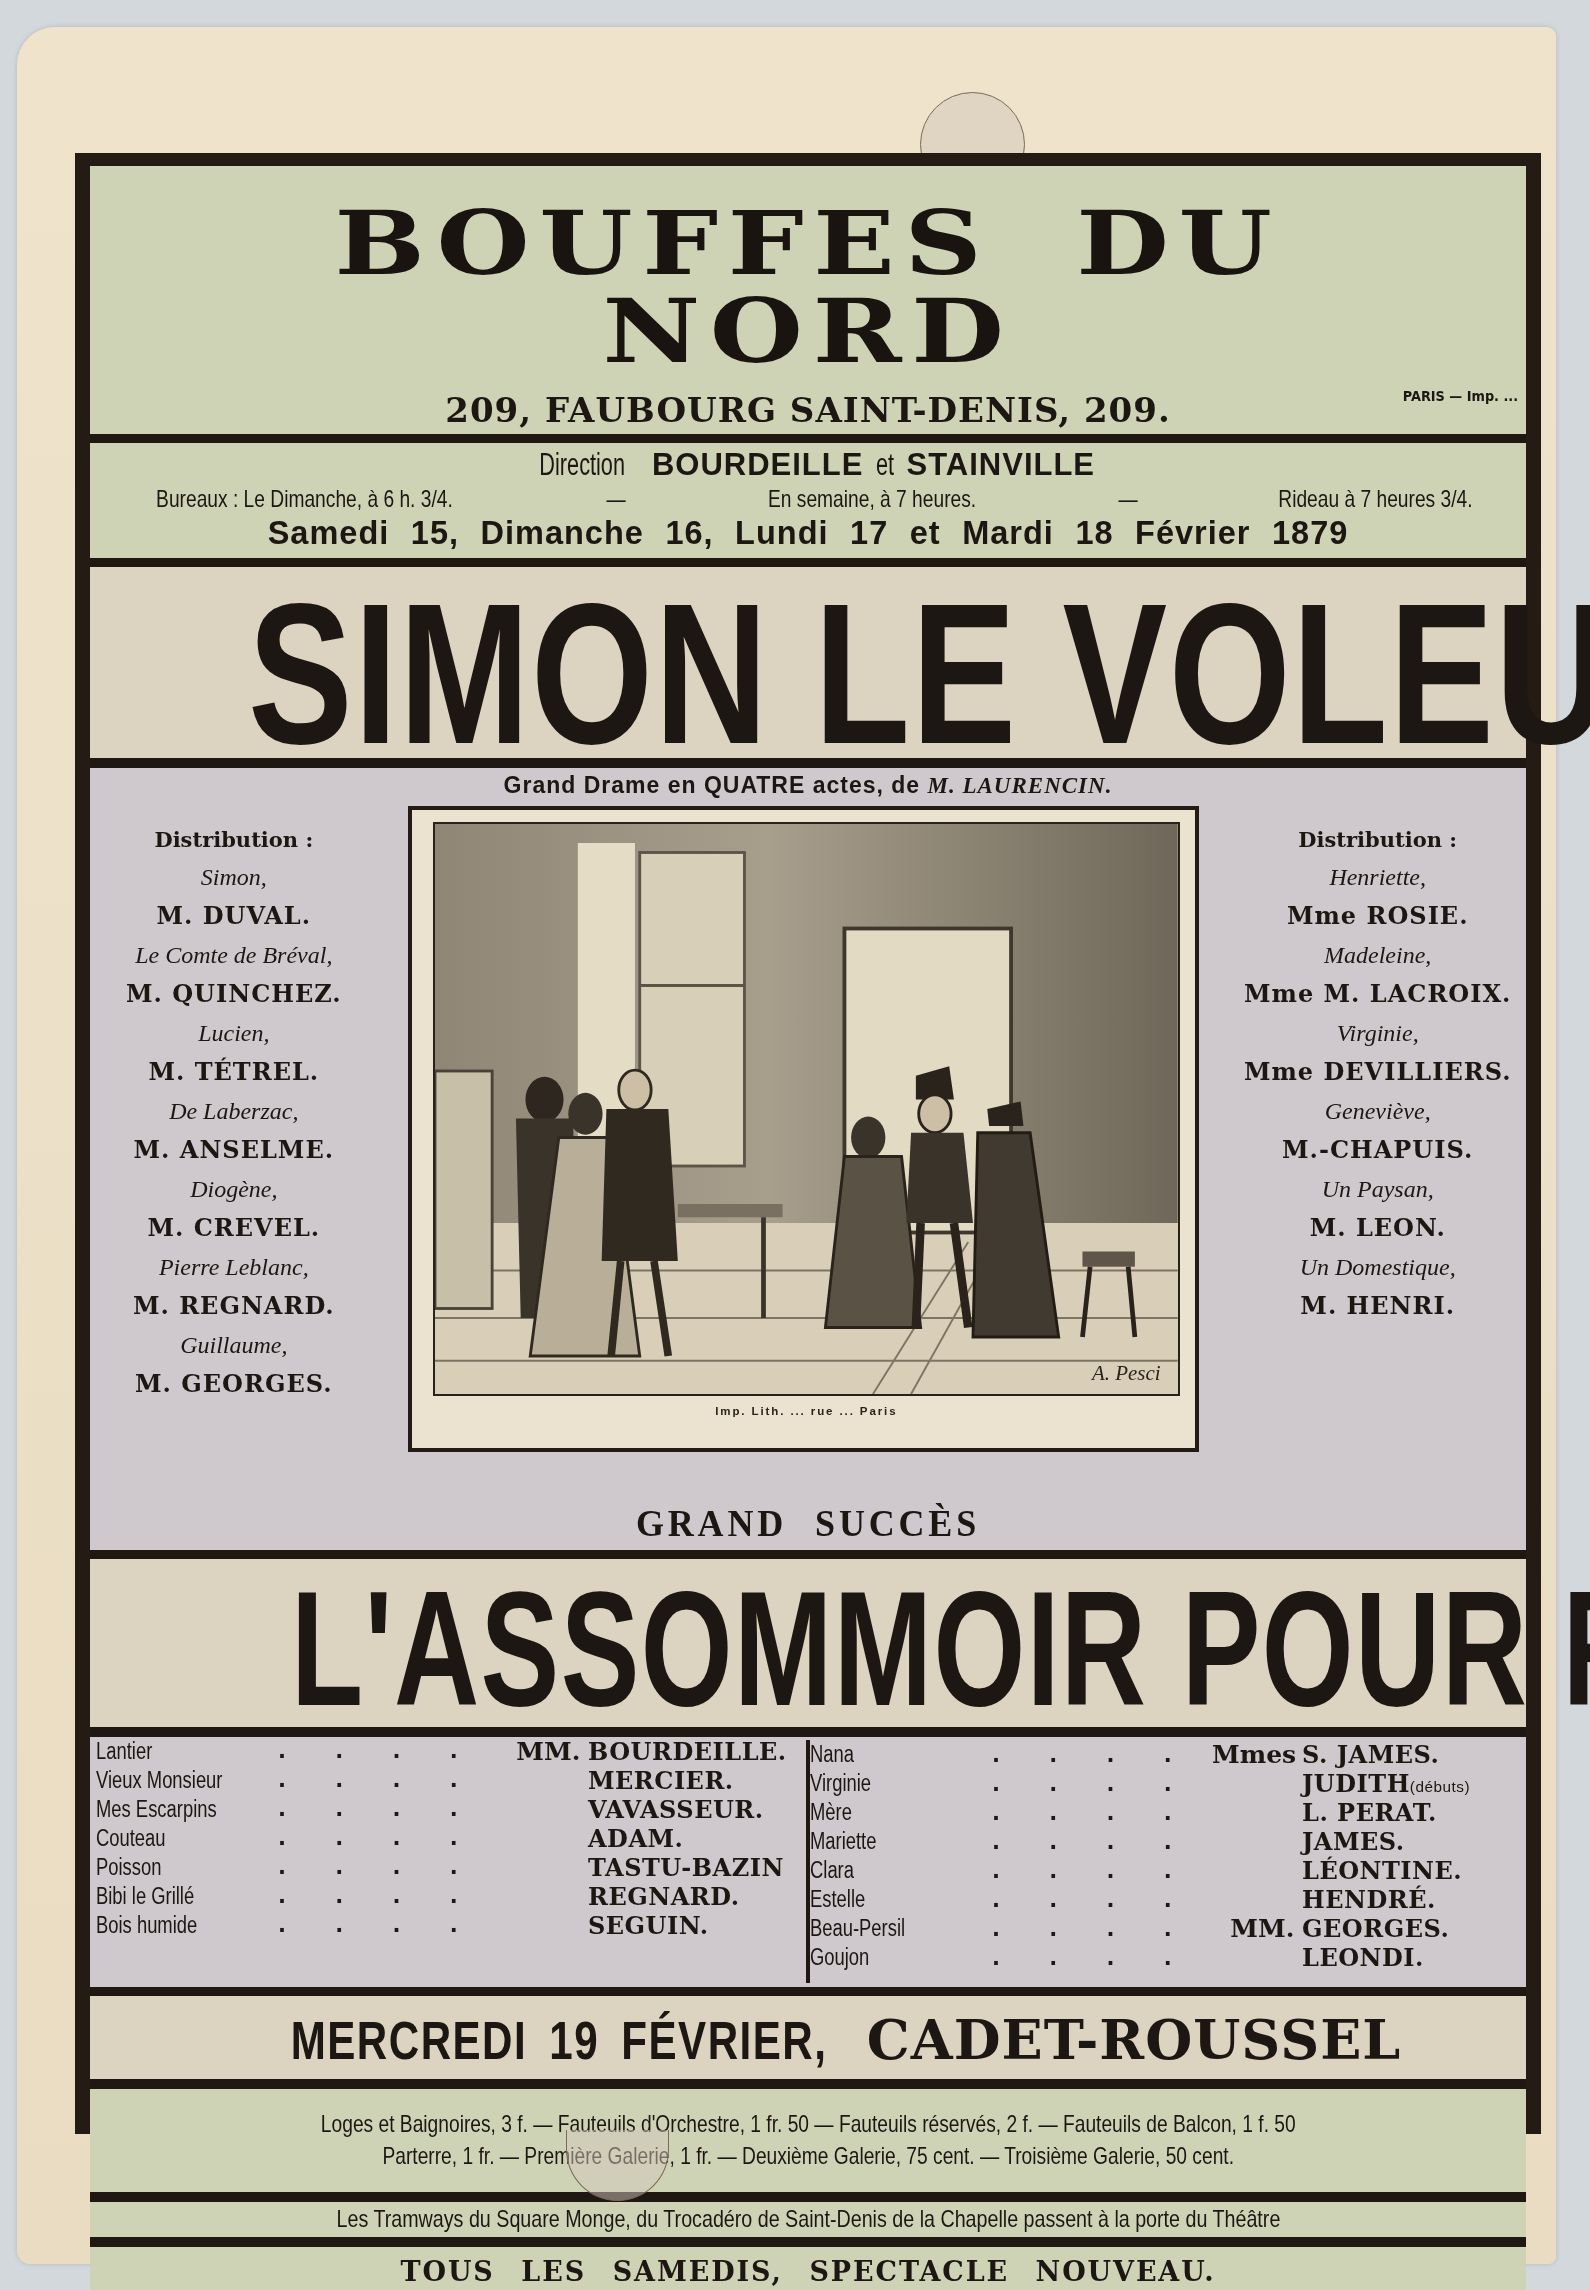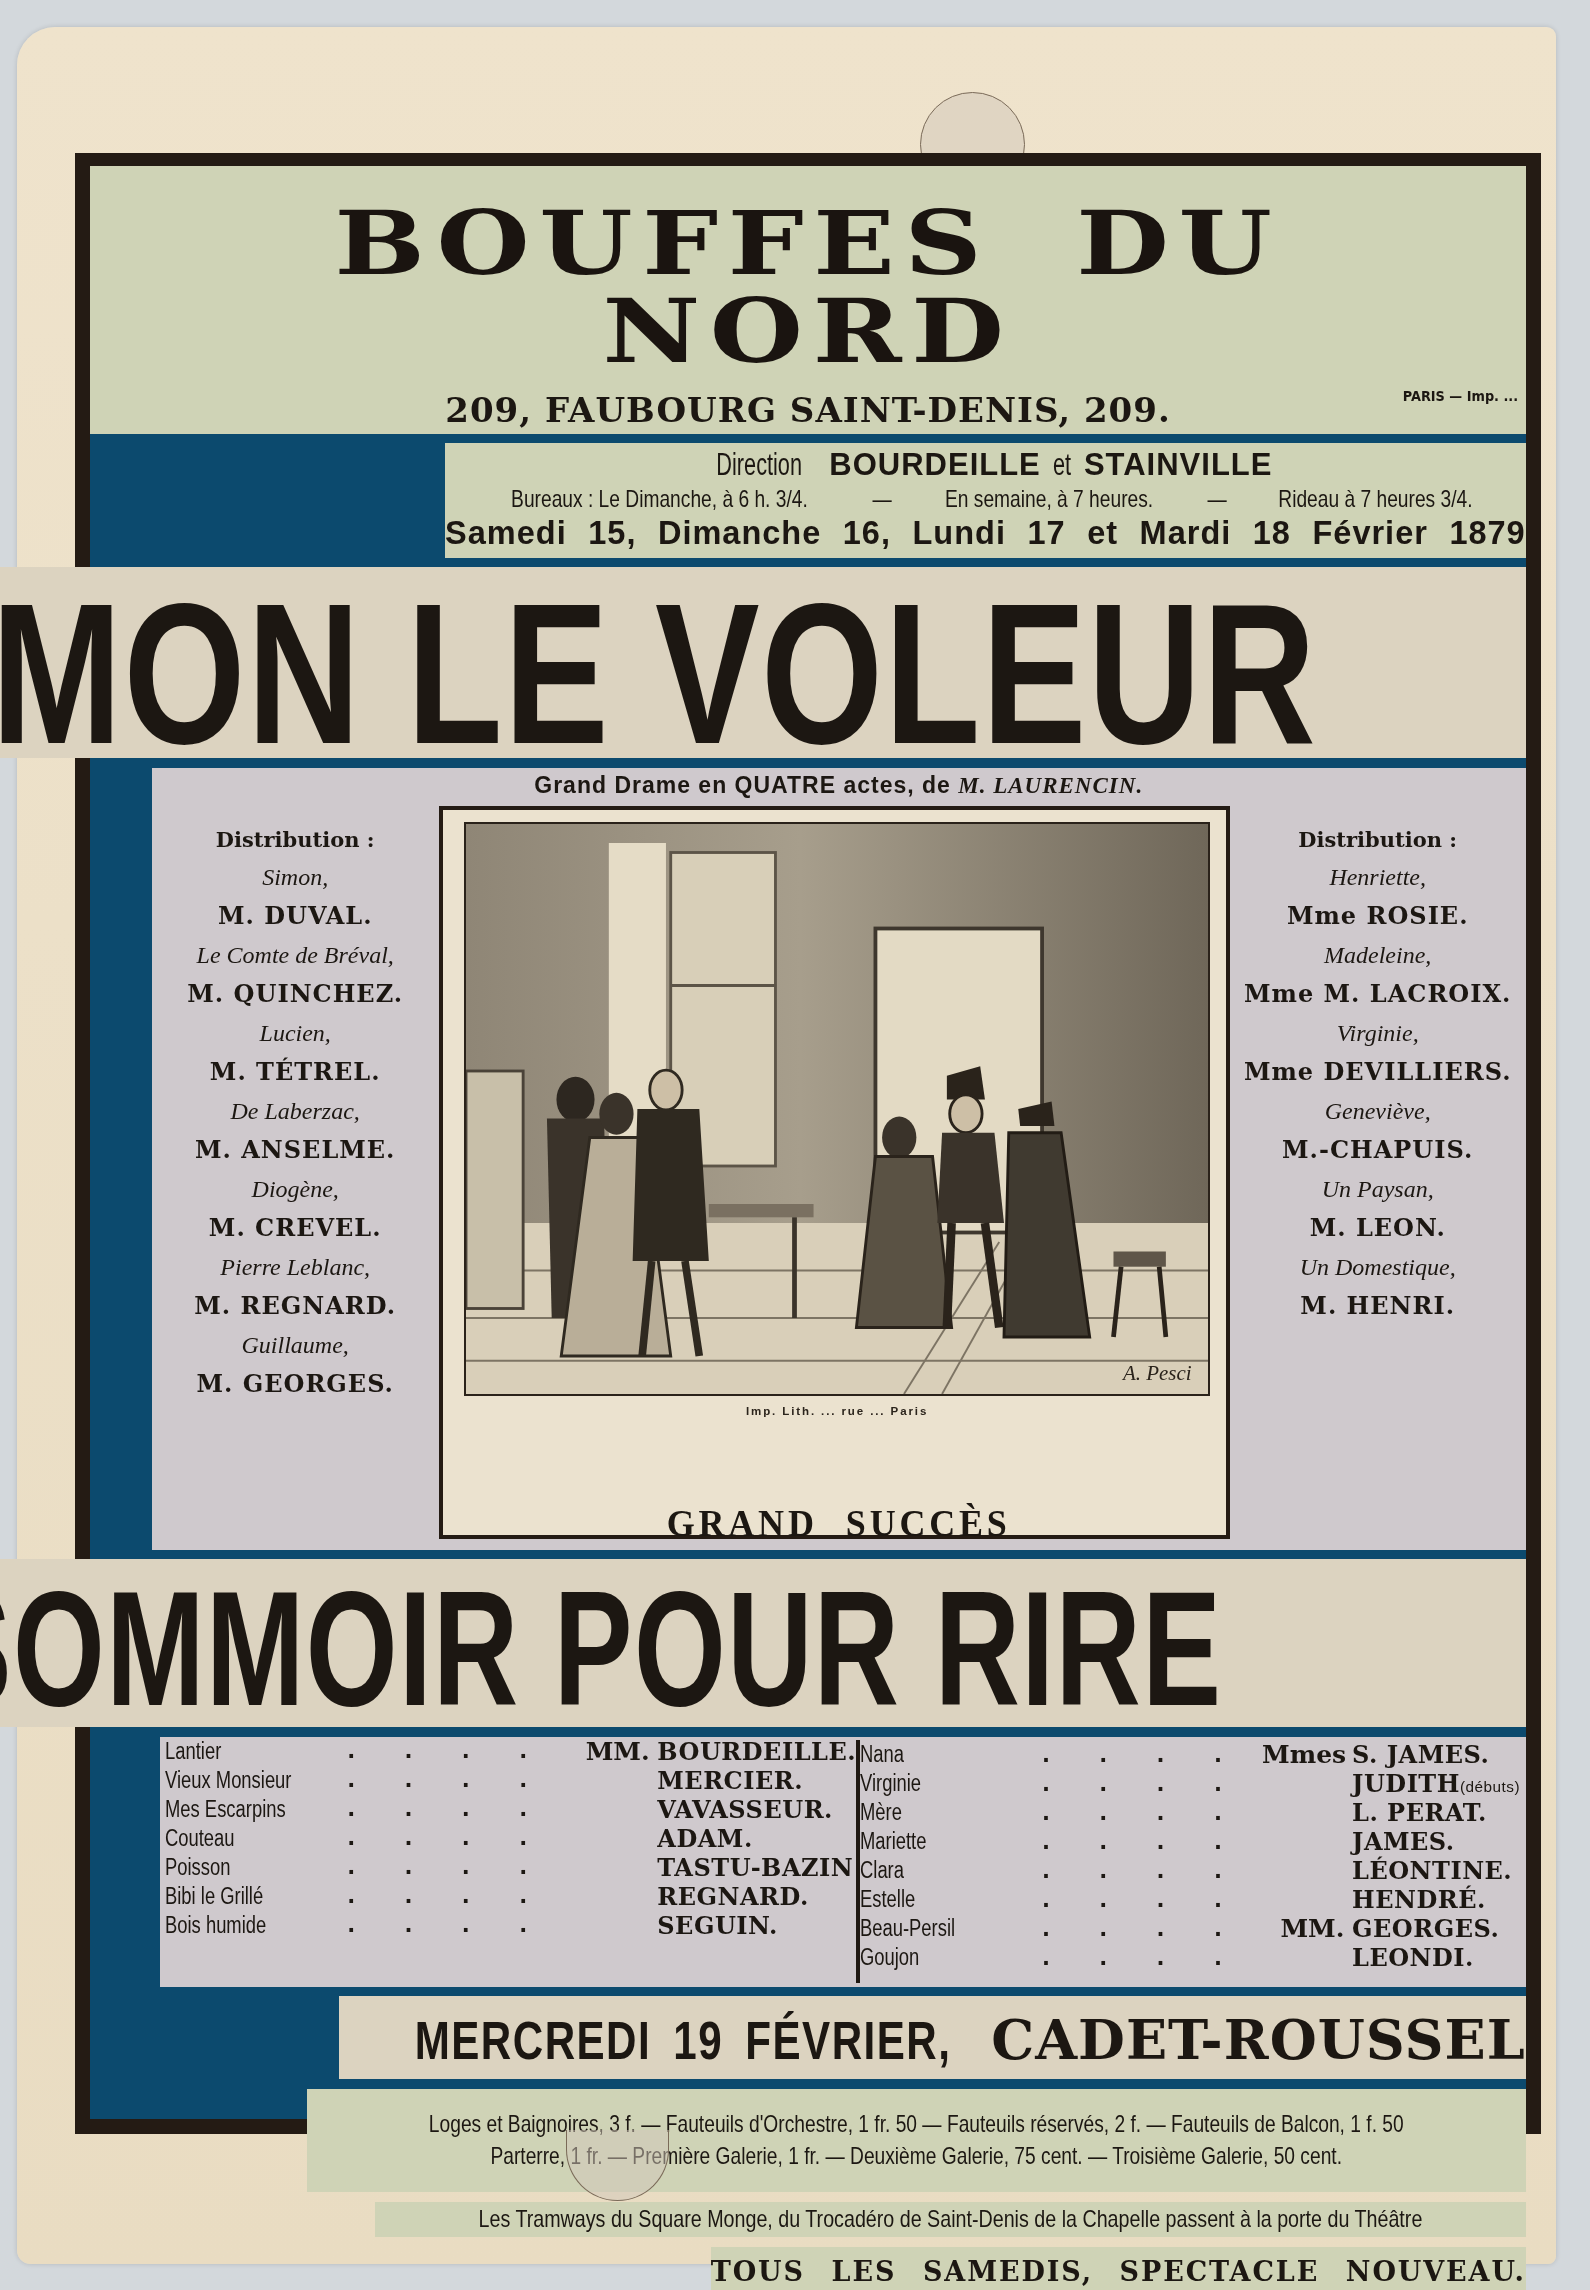--- a/index.html
+++ b/index.html
@@ -18,22 +18,22 @@
   }
   .stamp-top { left: 920px; top: 92px; width: 105px; height: 105px; }
   .stamp-bottom { left: 566px; top: 2130px; width: 103px; height: 71px; border-radius: 0 0 52px 52px; border-top: none; }
 
   .frame {
     position: absolute; left: 75px; top: 153px; width: 1466px; height: 1981px;
     background: #241b14; padding: 13.4px 15.3px 15.3px 15.3px;
   }
   .inner {
     position: relative; width: 100%; height: 100%;
-    background: #0c4a6e;
-    display: flex; flex-direction: column; align-items: flex-end;
+    background: #ef4444;
+    display: flex; flex-direction: column;
   }
   .green { background: #cfd3b6; }
   .lilac { background: #cfc9cd; }
   .cream { background: #dcd3c0; }
   .rule { height: 9.6px; background: #1f1812; flex: none; }
 
   .center { text-align: center; }
 
   
   .hdr { position: relative; padding: 13.4px 0 3.8px; }
@@ -63,21 +63,21 @@
 
   .middle { display: flex; flex: none; height: 688px; }
   .cast-col { width: 287px; text-align: center; padding-top: 21px; }
   .cast-col.right { width: 296px; }
   .dist-head { font-family: "DejaVu Serif", serif; font-weight: bold; font-size: 21px; margin-bottom: 5.7px; }
   .role { font-family: "Liberation Serif", serif; font-style: italic; font-size: 24px; line-height: 38px; height: 38px; }
   .actor { font-family: "DejaVu Serif", serif; font-weight: bold; font-size: 24px; line-height: 40px; height: 40px; letter-spacing: 1px; white-space: nowrap; }
 
   .illus-wrap { flex: 1; display: flex; justify-content: center; padding-top: 0; }
   .illus-frame {
-    width: 791px; height: 733px; border: 4.8px solid #241b14; background: #ebe2cf;
+    width: 791px; height: 646px; border: 4.8px solid #241b14; background: #ebe2cf;
     padding: 11.5px 15.3px 0 21px; position: relative;
   }
   .illus { width: 100%; height: 574px; border: 2.9px solid #2a221a; background: #d6cbb3; overflow: hidden; }
   .illus svg { width: 100%; height: 100%; display: block; }
   .caption { font-family: "Liberation Sans", sans-serif; font-size: 11.5px; font-weight: bold; letter-spacing: 1.9px; text-align: center; padding-top: 9.6px; color: #2b241c; }
 
   .grand { font-family: "Liberation Serif", serif; font-weight: bold; font-size: 36px; text-align: center; letter-spacing: 3.8px; word-spacing: 15.3px; padding: 7.6px 0 5.7px; transform: scaleY(1.05); }
 
   .title2 {
     font-family: "Liberation Sans", sans-serif; font-weight: bold; font-size: 164px; line-height: 1;

